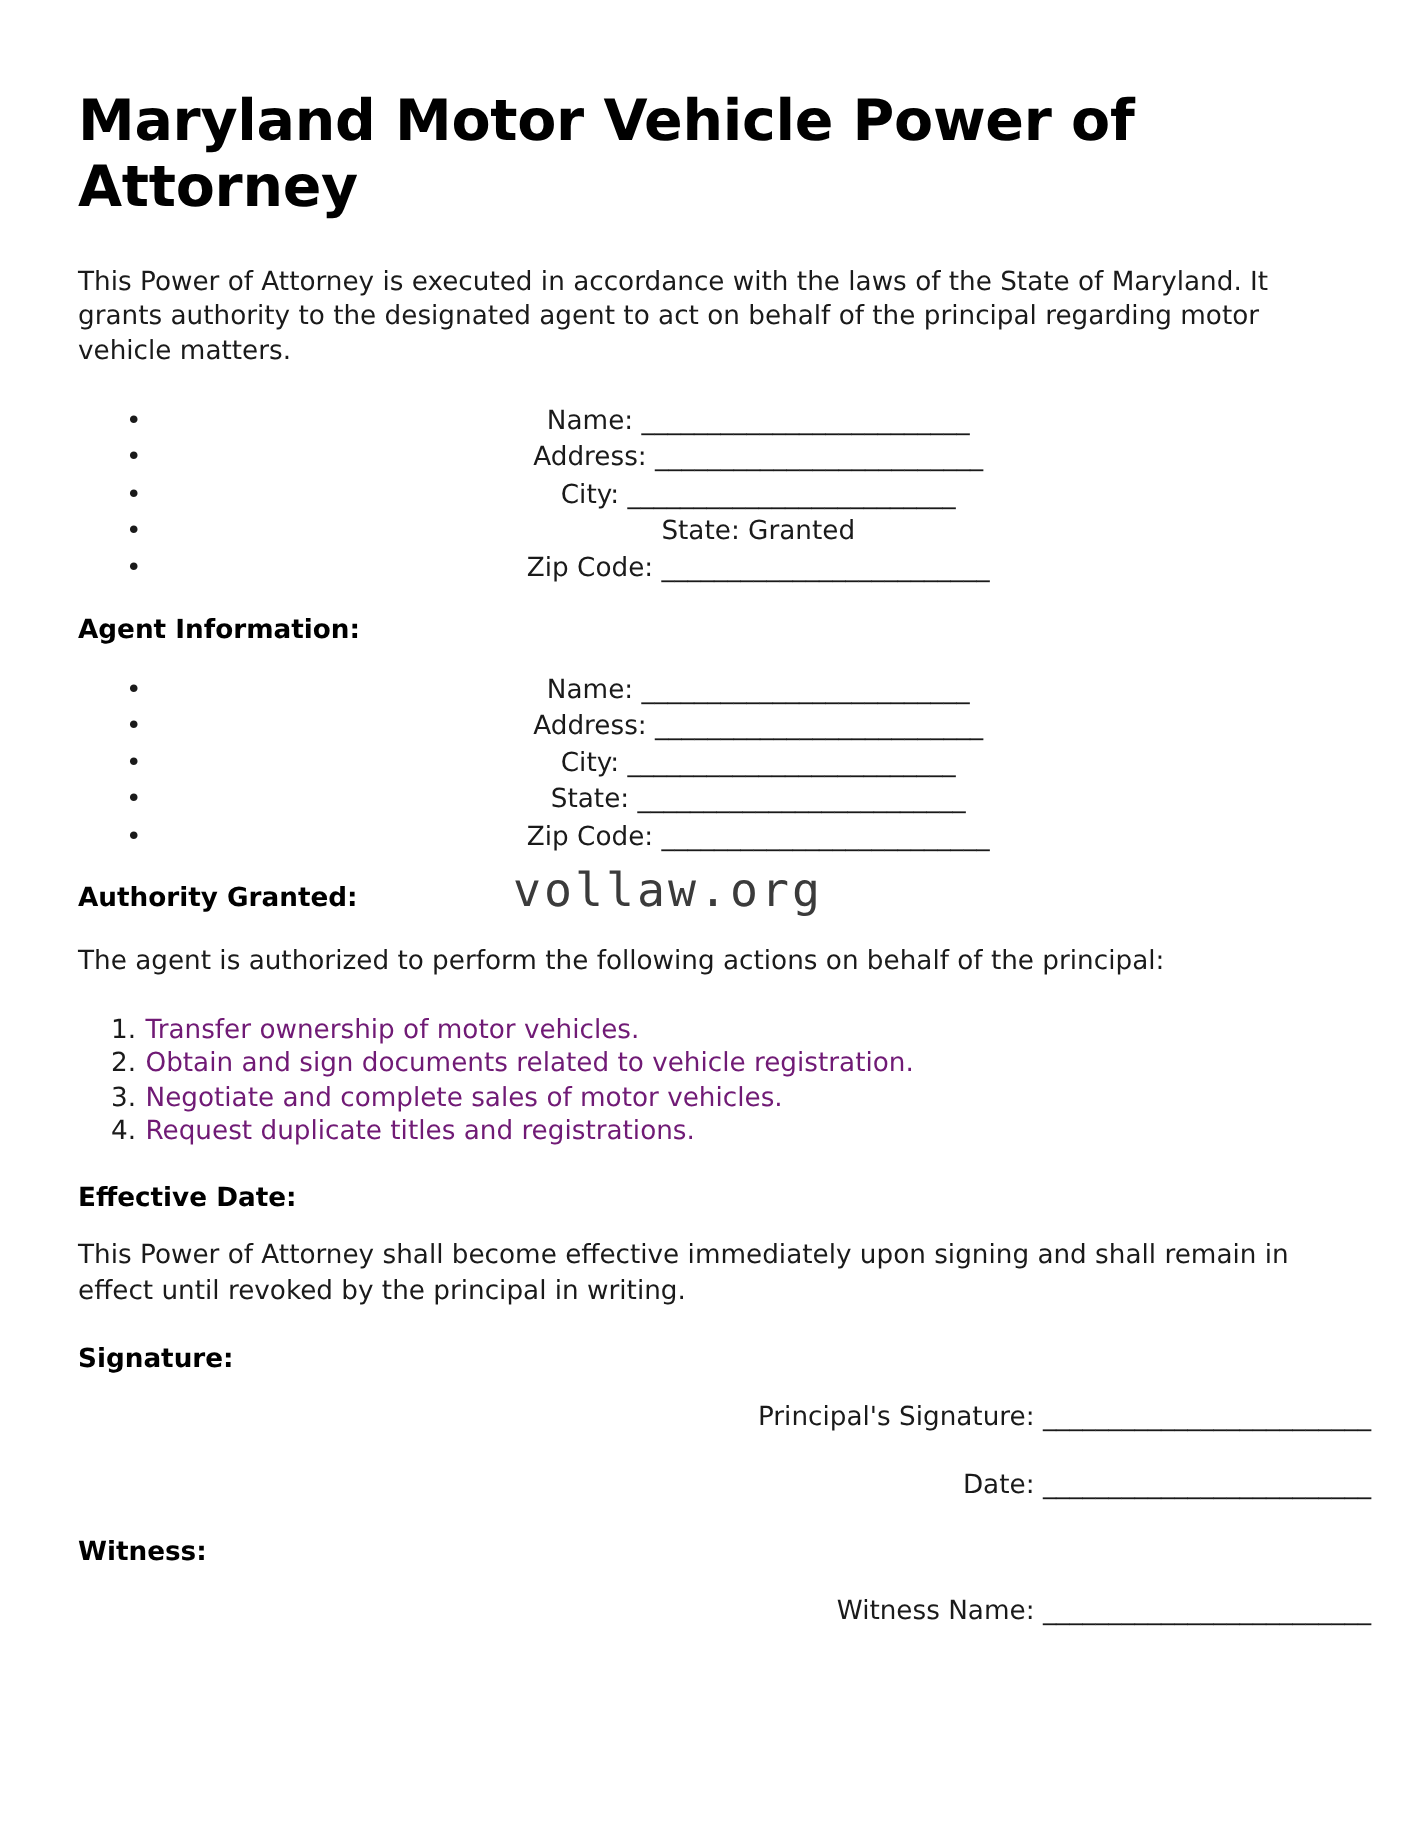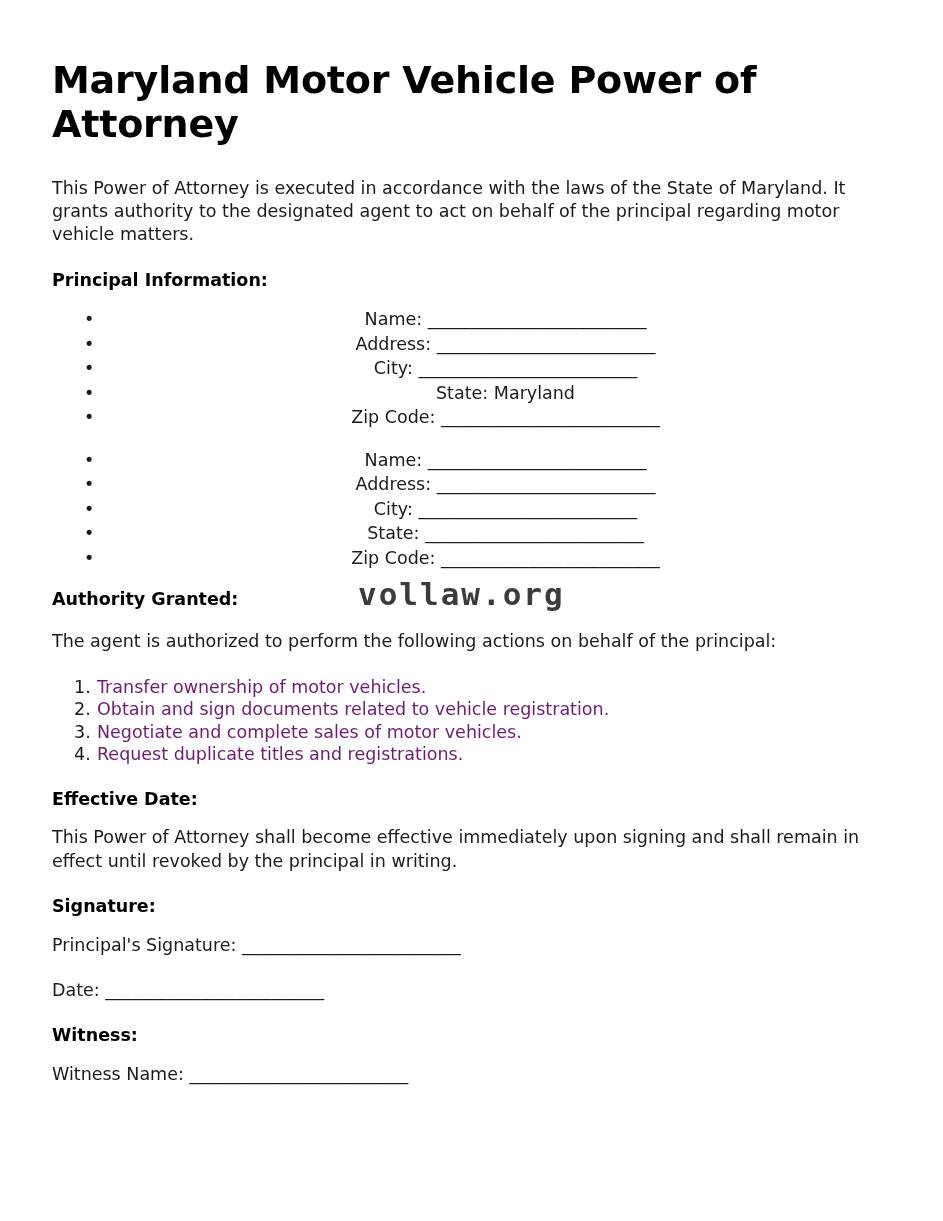--- a/index.html
+++ b/index.html
@@ -101,75 +101,76 @@
   .authority-row {
     position: relative;
     margin: 0 0 16px 0;
     height: 26px;
   }
   .authority-row h2.section-heading {
     margin: 0;
   }
   .watermark {
     position: absolute;
-    left: 306px;
+    left: 290px;
     top: -12px;
     font-family: "DejaVu Sans Mono", monospace;
     font-size: 31px;
-    font-weight: bold;
+    font-weight: normal;
     letter-spacing: 2px;
     color: #3b3b3b;
     white-space: nowrap;
     pointer-events: none;
   }
 
   p.sig-line {
     font-size: 17.5px;
     line-height: 1.33;
     margin: 0 0 22px 0;
     color: #1a1a1a;
     white-space: nowrap;
+    text-align: right;
   }
 
   .blank { letter-spacing: 0; }
 </style>
 </head>
 <body>
 
 <div class="page">
 
   <h1 class="doc-title">Maryland Motor Vehicle Power of Attorney</h1>
 
   <p class="body-text">This Power of Attorney is executed in accordance with the laws of the State of Maryland. It grants authority to the designated agent to act on behalf of the principal regarding motor vehicle matters.</p>
 
-  <h2 class="section-heading">Principal Information:</h2>
 
   <ul class="field-list">
     <li>
       <span>Name:</span>
       <span class="blank">_________________________</span>
     </li>
     <li>
       <span>Address:</span>
       <span class="blank">_________________________</span>
     </li>
     <li>
       <span>City:</span>
       <span class="blank">_________________________</span>
     </li>
     <li>
       <span>State:</span>
-      <span class="blank">Maryland</span>
+      <span class="blank">Granted</span>
     </li>
     <li>
       <span>Zip Code:</span>
       <span class="blank">_________________________</span>
     </li>
   </ul>
 
+  <h2 class="section-heading">Agent Information:</h2>
 
   <ul class="field-list">
     <li>
       <span>Name:</span>
       <span class="blank">_________________________</span>
     </li>
     <li>
       <span>Address:</span>
       <span class="blank">_________________________</span>
     </li>

